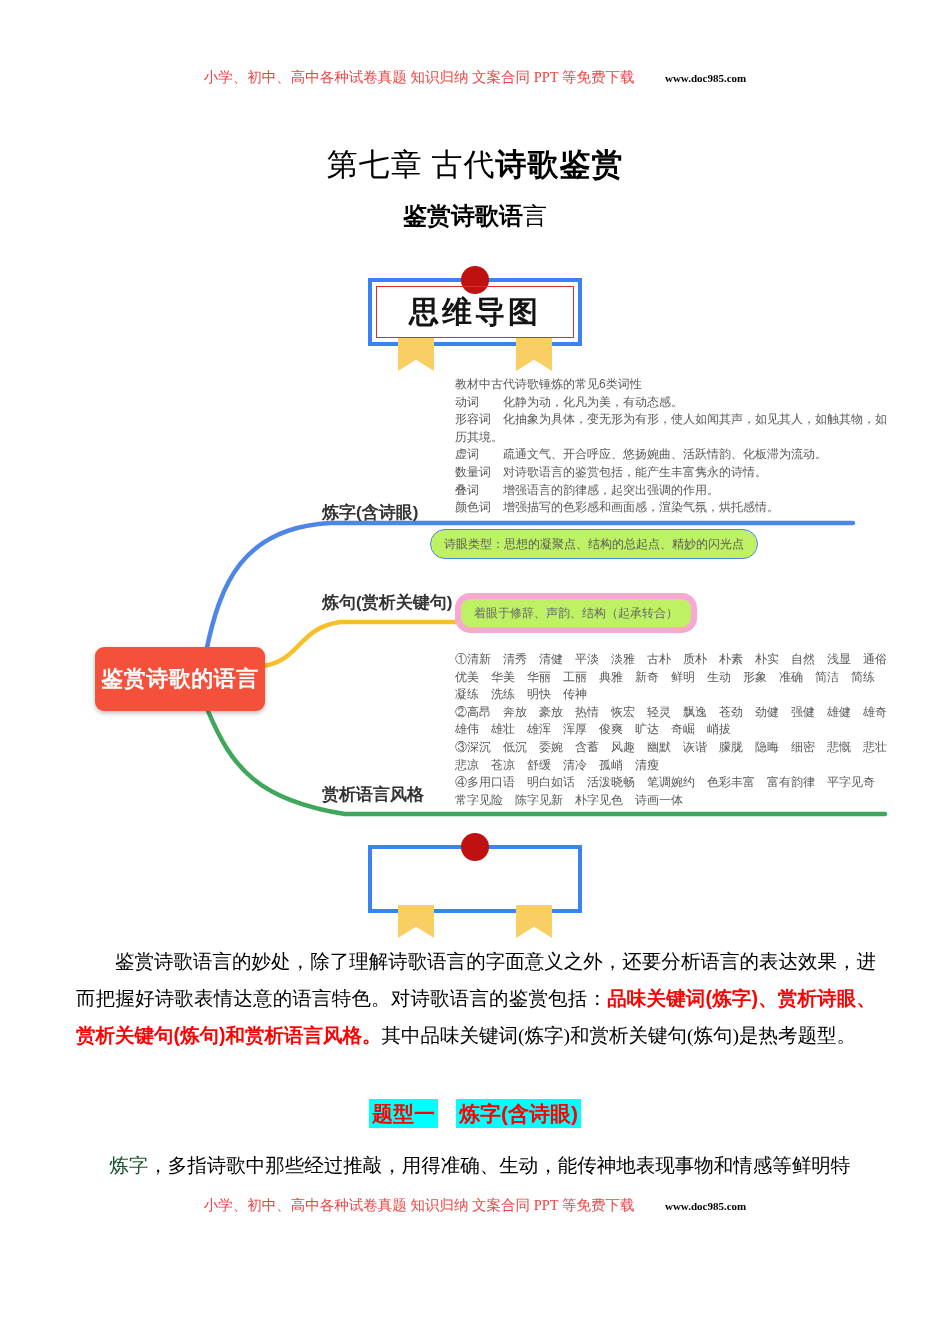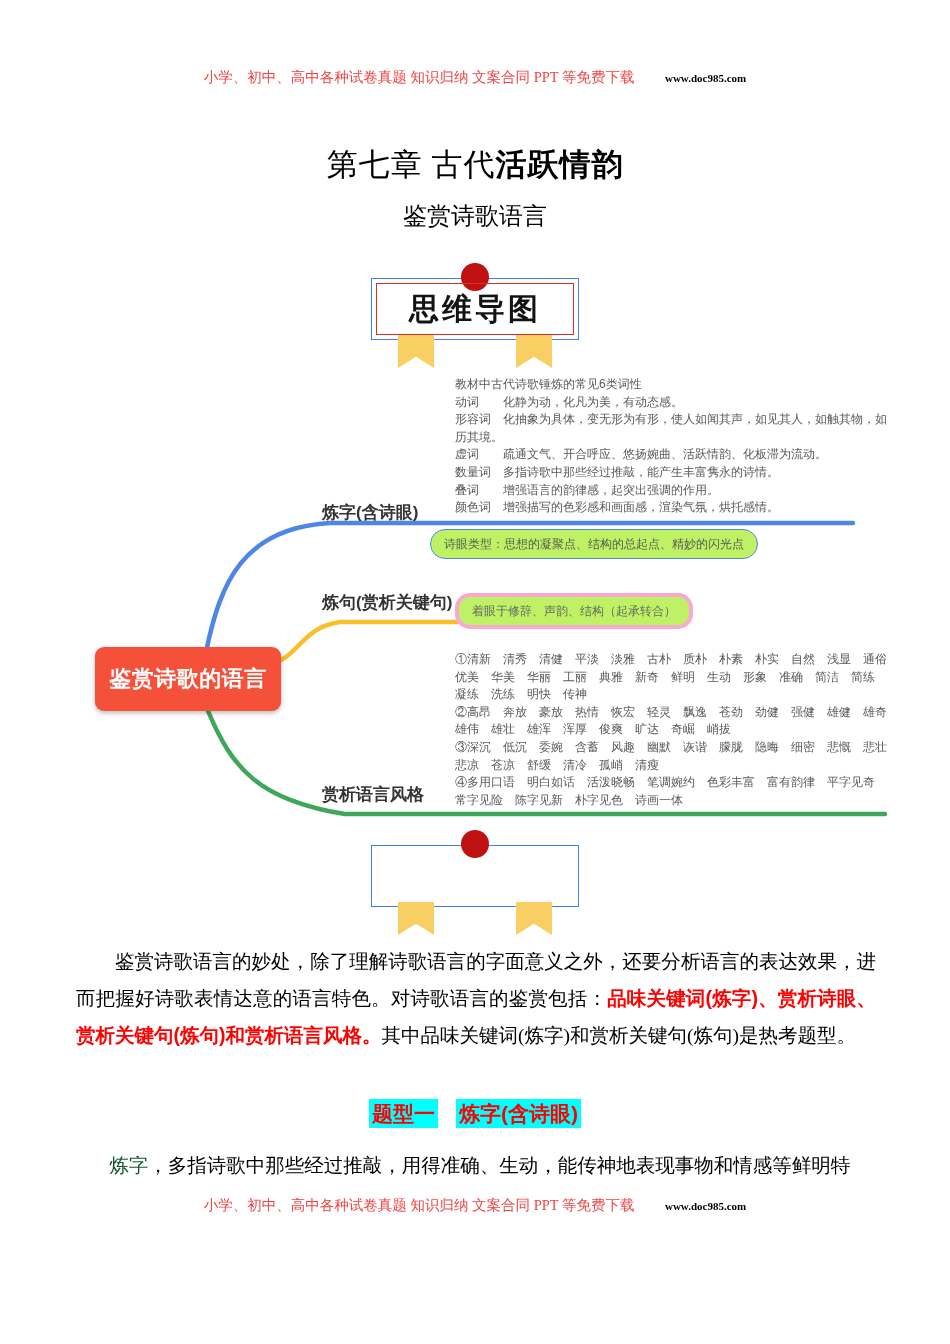--- a/index.html
+++ b/index.html
@@ -10,48 +10,48 @@
   .doc-bar{position:absolute;left:0;width:100%;text-align:center;white-space:nowrap;}
   .doc-bar .bar-text{font-family:"Liberation Serif",serif;font-size:14.5px;color:#ef4444;}
   .doc-bar .bar-site{font-family:Liberation Serif, serif;font-weight:700;font-size:11px;color:#000;margin-left:26px;}
   .hdr{top:68px;} .ftr{top:1196px;}
 
   
   .main-title{position:absolute;top:144px;left:0;width:100%;text-align:center;font-size:31px;letter-spacing:1px;}
   .main-title .t-serif{font-family:"Liberation Serif",serif;font-weight:500;}
   .main-title .t-bold{font-family:"Liberation Sans",sans-serif;font-weight:700;}
   .sub-title{position:absolute;top:200px;left:0;width:100%;text-align:center;font-size:24px;}
-  .sub-title .s-bold{font-weight:400;}
+  .sub-title .s-bold{font-weight:700;}
   .sub-title .s-serif{font-family:"Liberation Serif",serif;font-weight:400;}
 
   
   .stamp{position:absolute;left:50%;transform:translateX(-50%);width:206px;height:60px;
-         background:#fff;border:1px solid #3b82f6;z-index:0;}
+         background:#fff;border:4px solid #3b82f6;z-index:0;}
   .stamp-inner{position:absolute;inset:4px;border:1.5px solid #e02b2b;display:flex;align-items:center;
          justify-content:center;font-size:30px;font-weight:700;color:#131313;letter-spacing:3px;}
   .stamp-dot{position:absolute;top:-16px;left:50%;transform:translateX(-50%);width:28px;height:28px;
          border-radius:50%;background:#c01111;}
   .ribbon{position:absolute;bottom:-29px;width:36px;height:33px;background:#f9cf63;
          clip-path:polygon(0 0,100% 0,100% 100%,50% 66%,0 100%);}
   .ribbon-l{left:26px;} .ribbon-r{right:26px;}
   .stamp-mindmap{top:278px;} .stamp-knowledge{top:845px;}
 
   
   .mindmap{position:absolute;top:370px;left:0;width:950px;height:465px;}
   .mm-svg{position:absolute;top:0;left:0;width:950px;height:465px;}
-  .mm-root{position:absolute;left:95px;top:277px;width:186px;height:64px;background:#f4503a;border-radius:9px;
+  .mm-root{position:absolute;left:95px;top:277px;width:170px;height:64px;background:#f4503a;border-radius:9px;
          color:#fff;font-size:22px;font-weight:700;display:flex;align-items:center;justify-content:center;
          box-shadow:0 2px 5px rgba(0,0,0,.28);letter-spacing:.5px;}
   .mm-label{position:absolute;font-size:17px;font-weight:700;color:#333;}
   .mm-label-1{left:322px;top:131px;} .mm-label-2{left:322px;top:221px;text-align:center;} .mm-label-3{left:322px;top:413px;}
   .mm-notes{position:absolute;left:455px;top:6px;width:434px;font-size:12px;line-height:17.6px;color:#595959;}
   .mm-bubble{position:absolute;height:28px;display:inline-flex;align-items:center;padding:0 13px;
          border-radius:15px;font-size:12px;color:#595959;background:#bef264;white-space:nowrap;}
   .mm-bubble-eye{left:430px;top:159px;border:1.5px solid #4e86e8;}
-  .mm-bubble-sent{left:455px;top:223px;border:4px solid #f9a8d4;color:#666;}
+  .mm-bubble-sent{left:455px;top:223px;border:6px solid #f9a8d4;color:#666;}
   .mm-styles{position:absolute;left:455px;top:281px;width:437px;font-size:12px;line-height:17.6px;color:#595959;}
 
   
   .para{position:absolute;left:76px;width:800px;font-family:"Liberation Serif",serif;font-size:19.5px;
         line-height:36px;text-align:justify;color:#000;}
   .para-1{top:944px;text-indent:2em;}
   .para-2{top:1148px;text-indent:1.7em;}
   .red-bold{color:#fe0000;font-weight:700;font-family:"Liberation Sans",sans-serif;}
   .red-plain{color:#14532d;}
 
@@ -64,21 +64,21 @@
 <body>
 
 <div class="page">
 
   <div class="doc-bar hdr">
     <span class="bar-text">小学、初中、高中各种试卷真题 知识归纳 文案合同 PPT 等免费下载</span>
     <span class="bar-site">www.doc985.com</span>
   </div>
 
   <div class="main-title">
-    <span class="t-serif">第七章 古代</span><span class="t-bold">活跃情韵</span>
+    <span class="t-serif">第七章 古代</span><span class="t-bold">诗歌鉴赏</span>
   </div>
   <div class="sub-title">
     <span class="s-bold">鉴赏诗歌语</span><span class="s-serif">言</span>
   </div>
 
   <div class="stamp stamp-mindmap">
     <span class="stamp-dot"></span>
     <div class="stamp-inner">思维导图</div>
     <span class="ribbon ribbon-l"></span>
     <span class="ribbon ribbon-r"></span>
@@ -92,21 +92,21 @@
     </svg>
 
     <div class="mm-root">鉴赏诗歌的语言</div>
 
     <div class="mm-label mm-label-1">炼字(含诗眼)</div>
     <div class="mm-notes">
       <div>教材中古代诗歌锤炼的常见6类词性</div>
     <div>动词　　化静为动，化凡为美，有动态感。</div>
         <div>形容词　化抽象为具体，变无形为有形，使人如闻其声，如见其人，如触其物，如历其境。</div>
         <div>虚词　　疏通文气、开合呼应、悠扬婉曲、活跃情韵、化板滞为流动。</div>
-        <div>数量词　多指诗歌中那些经过推敲，能产生丰富隽永的诗情。</div>
+        <div>数量词　对诗歌语言的鉴赏包括，能产生丰富隽永的诗情。</div>
         <div>叠词　　增强语言的韵律感，起突出强调的作用。</div>
         <div>颜色词　增强描写的色彩感和画面感，渲染气氛，烘托感情。</div>
       </div>
     <div class="mm-bubble mm-bubble-eye">诗眼类型：思想的凝聚点、结构的总起点、精妙的闪光点</div>
 
     <div class="mm-label mm-label-2">炼句(赏析关键句)</div>
     <div class="mm-bubble mm-bubble-sent">着眼于修辞、声韵、结构（起承转合）</div>
 
     <div class="mm-label mm-label-3">赏析语言风格</div>
     <div class="mm-styles">

